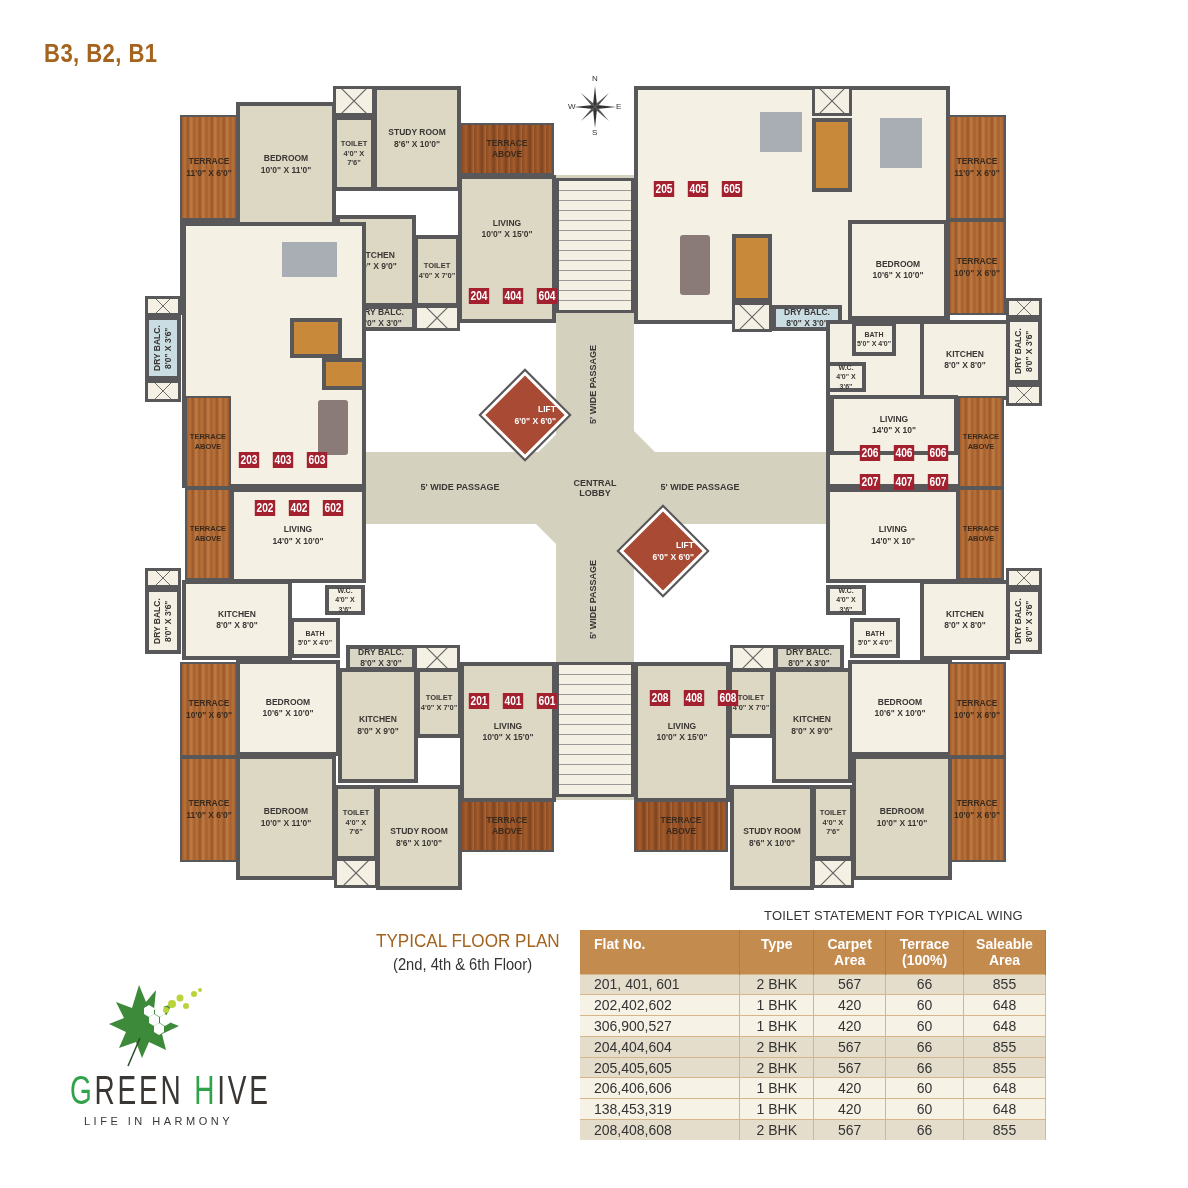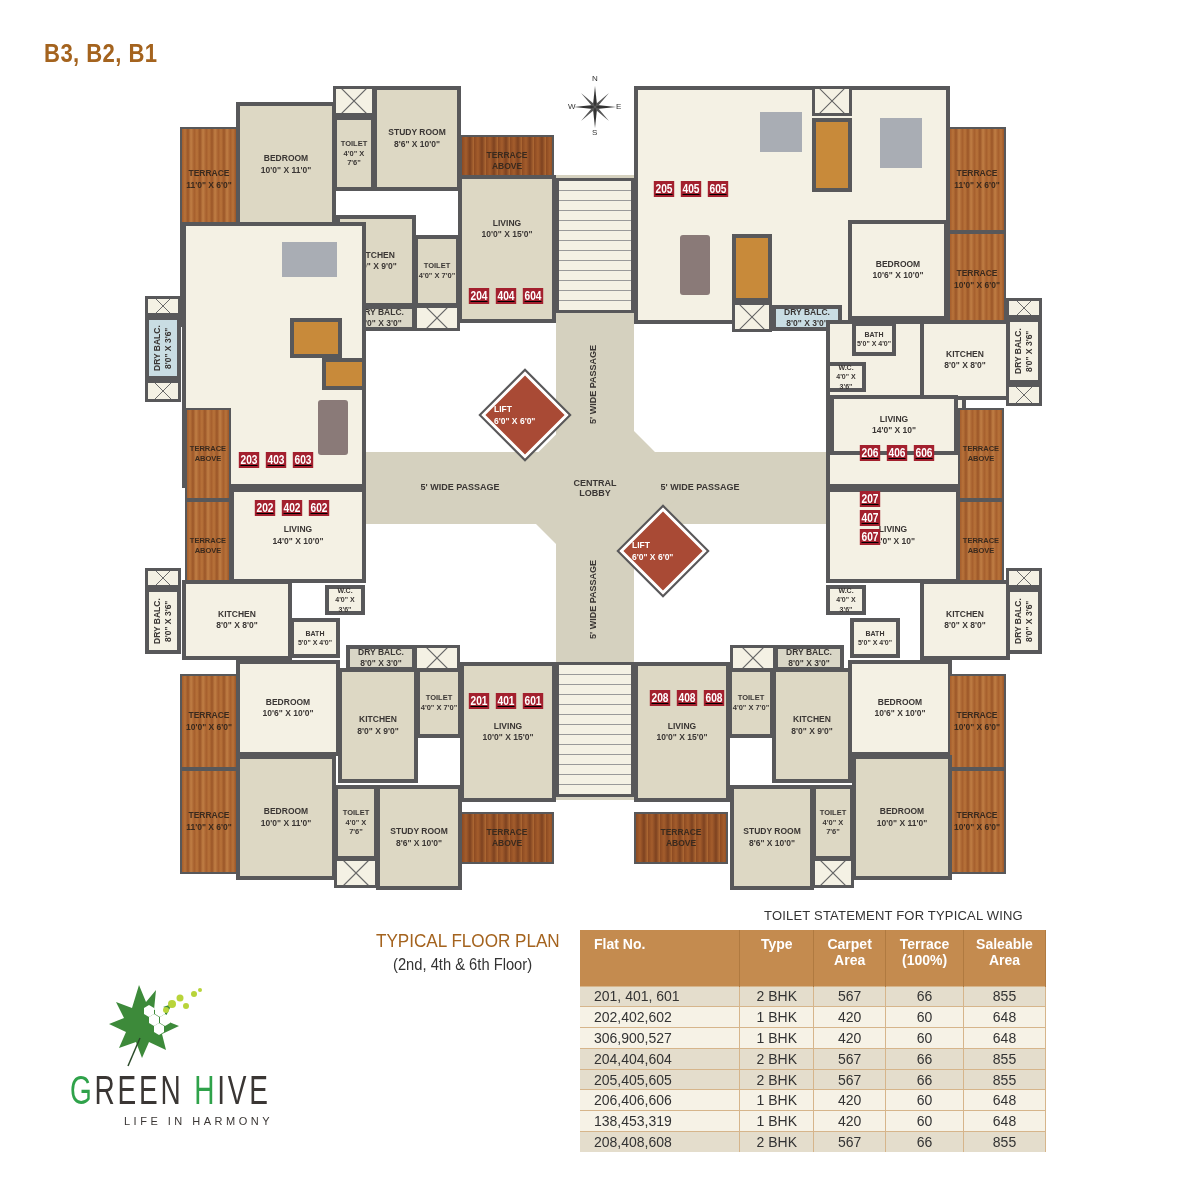--- a/index.html
+++ b/index.html
@@ -41,44 +41,43 @@
   .terrace {
     position: absolute;
     background: repeating-linear-gradient(90deg, #a45d2c 0px, #b8733a 3px, #9b5628 6px, #c07e44 9px, #a86230 12px);
     border: 2px solid #58585a;
     display: flex; flex-direction: column; align-items: center; justify-content: center;
     text-align: center;
     color: #3a2a1e;
     font-weight: bold;
     font-size: 8.5px;
     line-height: 1.3;
-    margin-top: 12px;
   }
   .terrace.h {
     background: repeating-linear-gradient(90deg, #8c4a22 0px, #a45d2c 4px, #7e4220 8px, #b06a34 12px);
   }
   .vtext { writing-mode: vertical-rl; transform: rotate(180deg); }
 
   .corridor {
     position: absolute; background: #d5d1bf;
   }
   .corridor-label {
     position: absolute; font-size: 9px; font-weight: bold; color: #3a3634; text-align: center;
   }
 
   .lift {
     position: absolute; width: 62px; height: 62px; background: #a94a35;
     border: 3px solid #ffffff; outline: 2px solid #58585a;
     transform: rotate(45deg);
   }
   .lift-label {
-    position: absolute; color: #ffffff; font-size: 8.5px; font-weight: bold; text-align: left; line-height: 1.4;
-  }
-
-  .flat-tags { position: absolute; display: flex; gap: 3px; text-decoration: underline; }
+    position: absolute; color: #ffffff; font-size: 8.5px; font-weight: bold; text-align: right; line-height: 1.4;
+  }
+
+  .flat-tags { position: absolute; display: flex; gap: 10px; }
   .flat-tag {
     background: #a3202e; color: #fff; font-weight: bold; font-size: 12px;
     padding: 1px 2px; font-family: "Liberation Sans", sans-serif;
     transform: scaleX(0.85); transform-origin: center;
   }
 
   .stair {
     position: absolute; background:
       repeating-linear-gradient(0deg, #f4f1e4 0px, #f4f1e4 9px, #9a9a9a 9px, #9a9a9a 10px);
     border: 3px solid #58585a;
@@ -93,37 +92,37 @@
   .plan-sub { left: 393px; top: 956px; font-size: 16px; color: #333; transform: scaleX(0.92); transform-origin: left; }
 
   
   .stmt-title { left: 764px; top: 908px; font-size: 13px; color: #333; letter-spacing: 0.2px; }
   table.stmt {
     position: absolute; left: 580px; top: 930px; width: 466px;
     border-collapse: collapse; font-family: "Liberation Sans", sans-serif;
   }
   table.stmt th {
     background: #c48b4f; color: #fff; font-size: 14px; font-weight: bold;
-    height: 56px; vertical-align: top; padding-top: 6px;
+    height: 44px; vertical-align: top; padding-top: 6px;
     border-right: 1px solid #b07a40;
   }
   table.stmt th:first-child { text-align: left; padding-left: 14px; }
   table.stmt td {
     font-size: 14px; color: #333; height: 20.8px; text-align: center;
     border-right: 1px solid #d6b58b; border-top: 1px solid #d6b58b;
   }
   table.stmt td:first-child { text-align: left; padding-left: 14px; }
   table.stmt tr.shade td { background: #e4ddcc; }
   table.stmt tr.plain td { background: #f6f2e6; }
 
   
   .logo-leaf { left: 104px; top: 980px; width: 120px; width: 120px; height: 90px; }
   .logo-name { left: 70px; top: 1068px; font-size: 40px; color: #3a3634; letter-spacing: 4px; transform: scaleX(0.7); transform-origin: left; font-family: "Liberation Sans", sans-serif; font-weight: normal; }
   .logo-name .g { color: #2fa24a; }
-  .logo-tag { left: 84px; top: 1115px; font-size: 11px; letter-spacing: 3.5px; color: #3a3634; margin-left: 40px; }
+  .logo-tag { left: 84px; top: 1115px; font-size: 11px; letter-spacing: 3.5px; color: #3a3634; }
 </style>
 </head>
 <body>
 
 <div class="abs block-title">B3, B2, B1</div>
 
 <div class="abs compass">
   <svg width="50" height="50" viewBox="0 0 50 50">
     <polygon points="25,4 27,23 25,25 23,23" fill="#333"></polygon>
     <polygon points="25,46 27,27 25,25 23,27" fill="#333"></polygon>
@@ -312,21 +311,21 @@
 ABOVE</div>
   <div class="room light" style="left:826px;top:585px;width:40px;height:30px;white-space:pre-line;font-size:7px;">W.C.
 4'0" X 3'6"</div>
   <div class="room light" style="left:850px;top:618px;width:50px;height:40px;white-space:pre-line;font-size:7px;">BATH
 5'0" X 4'0"</div>
   <div class="room light" style="left:920px;top:580px;width:90px;height:80px;white-space:pre-line;">KITCHEN
 8'0" X 8'0"</div>
   <div class="room shaft" style="left:1006px;top:568px;width:36px;height:20px;"></div>
   <div class="room light vtext" style="left:1006px;top:588px;width:36px;height:66px;white-space:pre-line;">DRY BALC.
 8'0" X 3'6"</div>
-  <div class="flat-tags" style="left:858px;top:491px;flex-direction:column;">
+  <div class="flat-tags" style="left:858px;top:474px;">
     <span class="flat-tag">207</span>
     <span class="flat-tag">407</span>
     <span class="flat-tag">607</span>
   </div>
 
   <div class="room shaft" style="left:730px;top:645px;width:46px;height:26px;"></div>
   <div class="room drybalc" style="left:774px;top:645px;width:70px;height:26px;white-space:pre-line;">DRY BALC.
 8'0" X 3'0"</div>
   <div class="room" style="left:634px;top:662px;width:96px;height:140px;white-space:pre-line;">LIVING
 10'0" X 15'0"</div>

